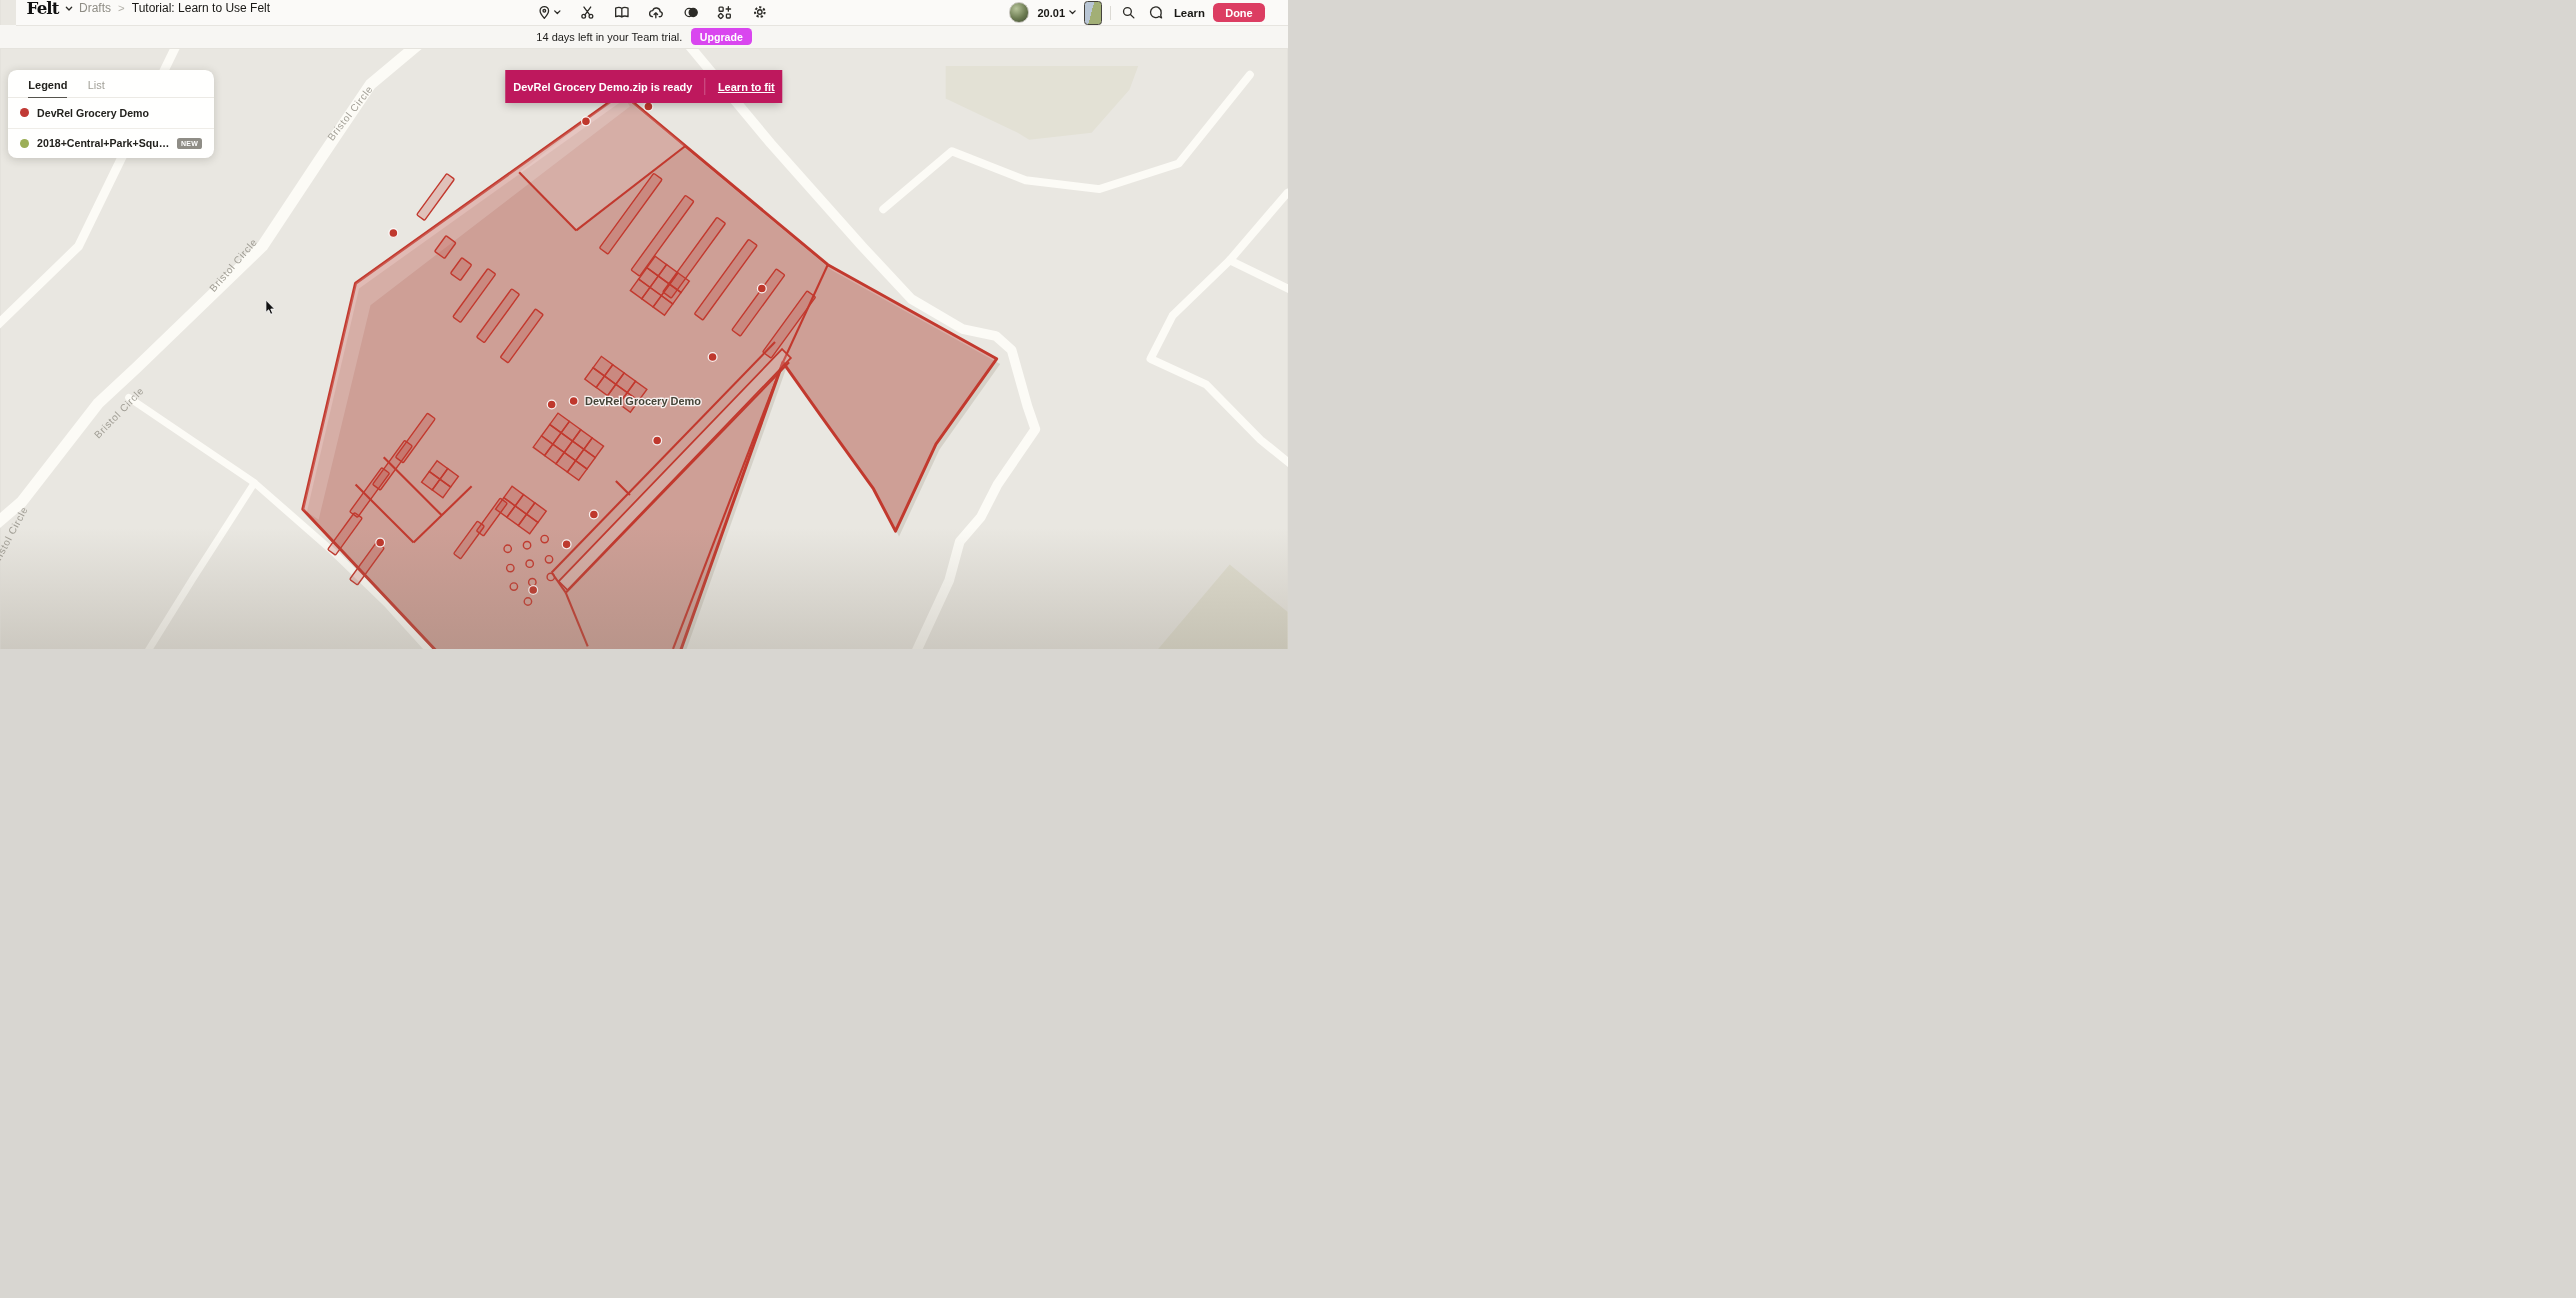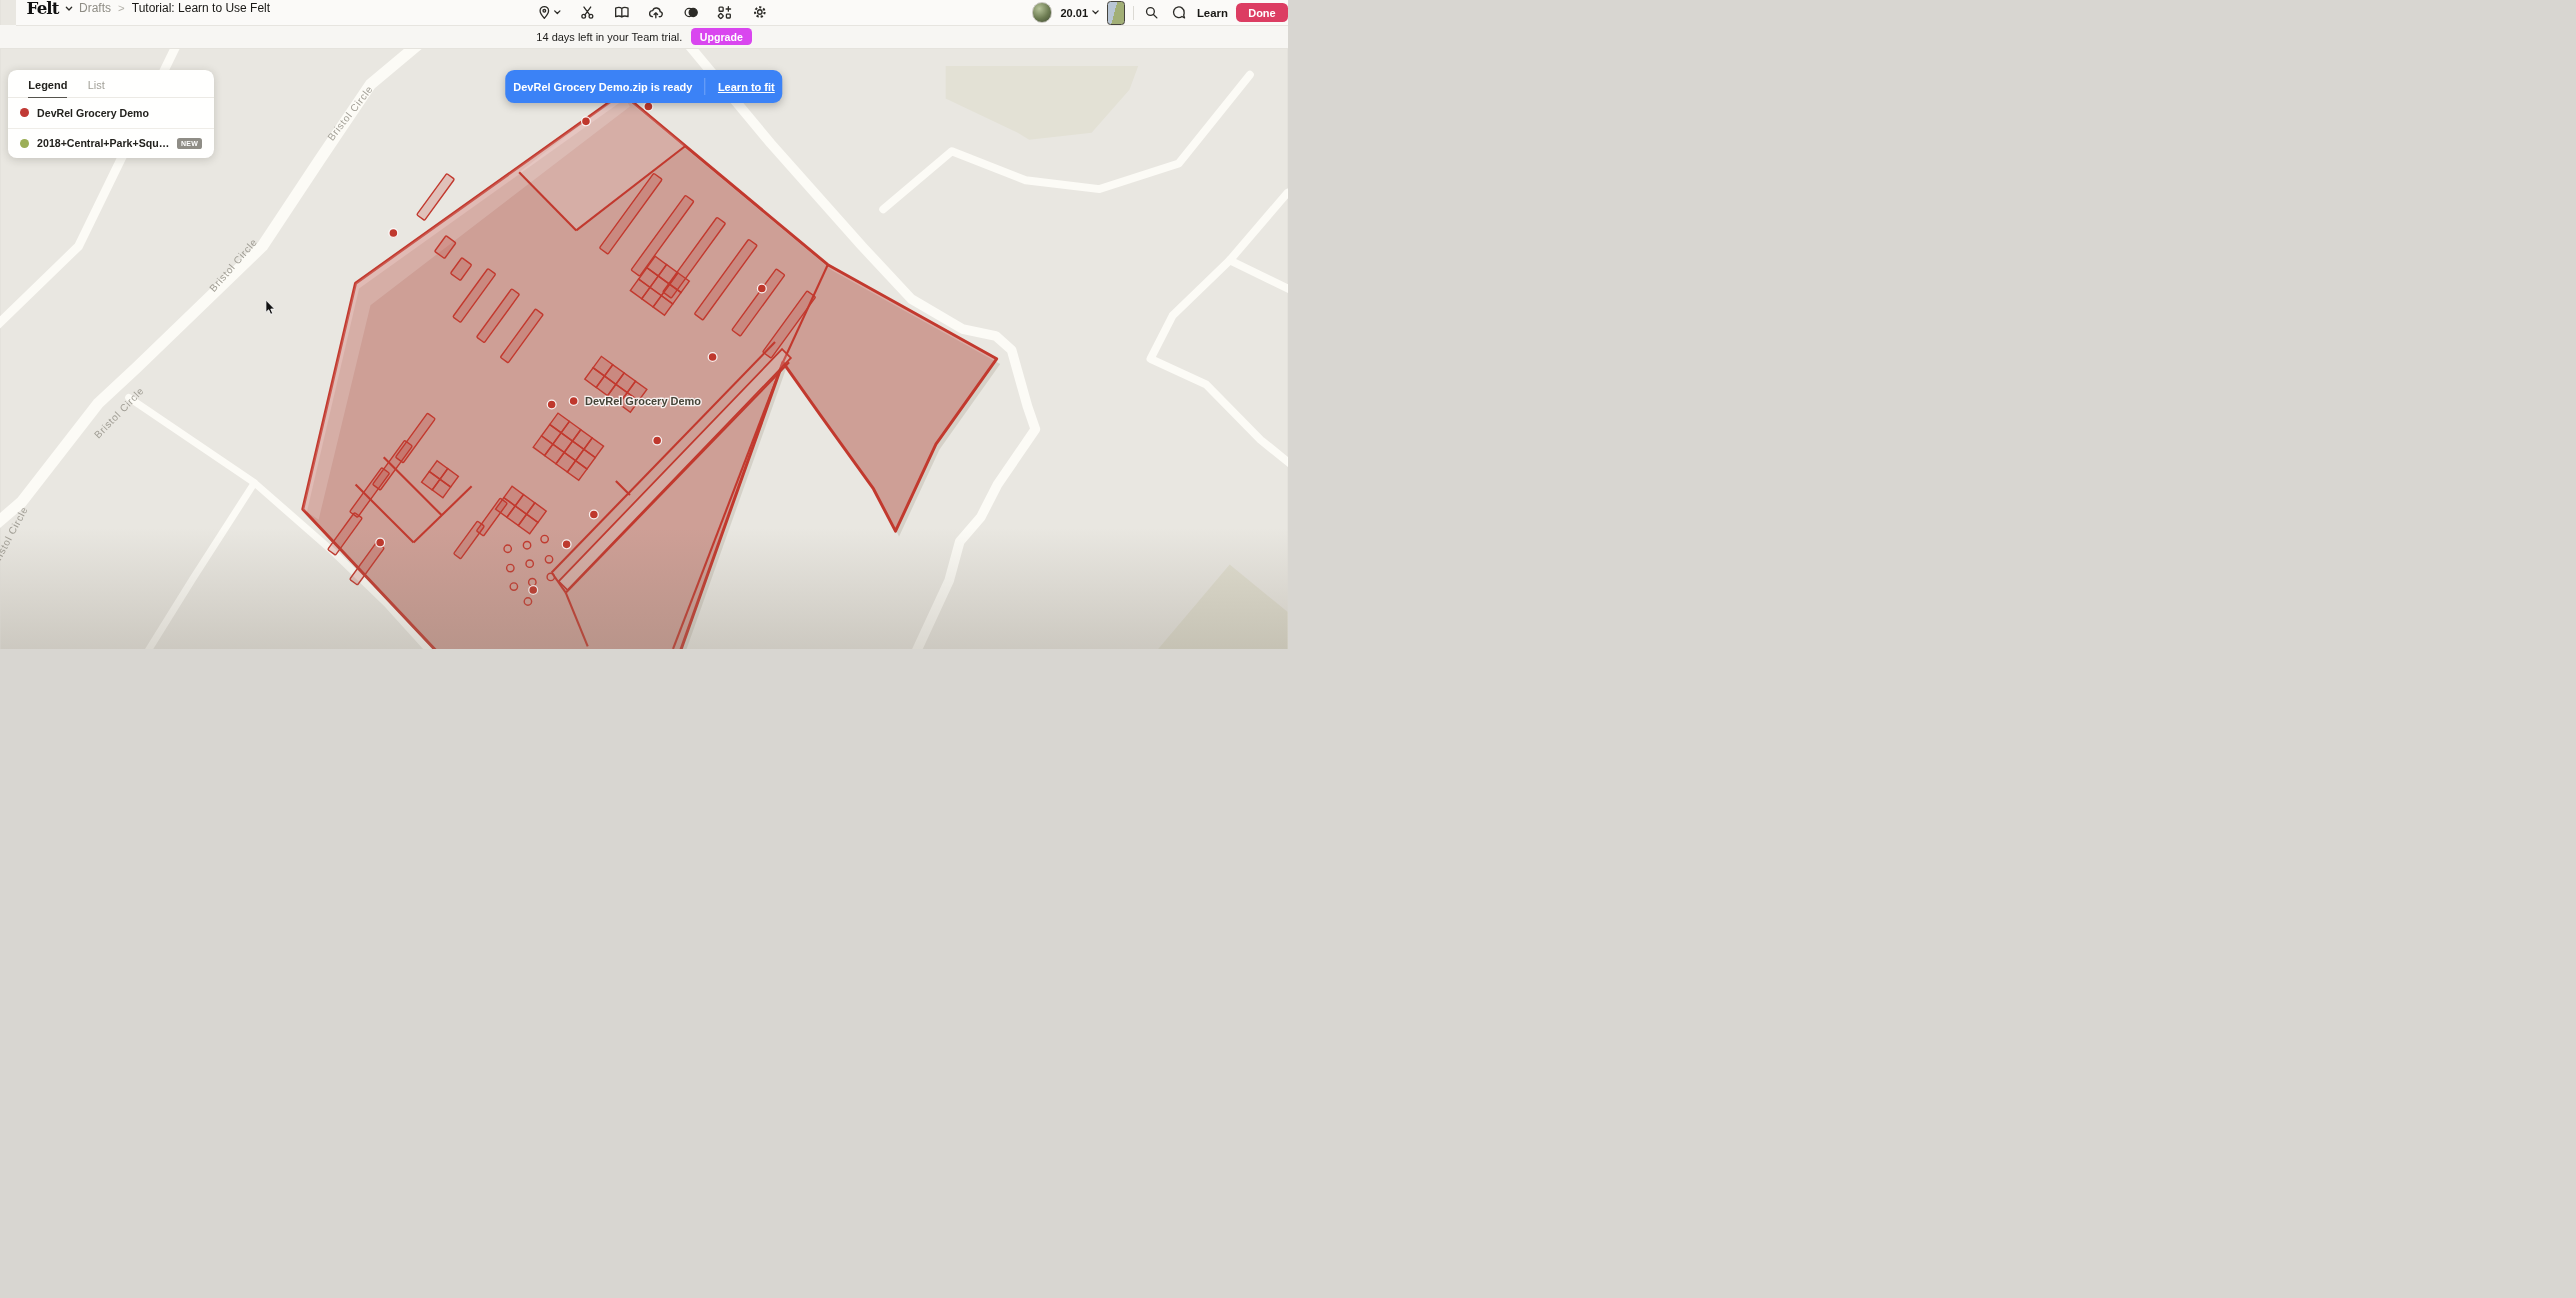--- a/index.html
+++ b/index.html
@@ -12,41 +12,41 @@
   .topbar-left{display:flex;align-items:center;gap:6.2px;padding-left:10.6px;}
   .logo{font-family:"DejaVu Serif",serif;font-weight:800;font-size:16.7px;letter-spacing:-0.9px;color:#111;line-height:1;}
   .crumb-section{font-size:12px;color:#8f8d85;}
   .crumb-sep{font-size:11.4px;color:#b3b1a9;margin:0 0.9px;}
   .crumb-title{font-size:12px;color:#191815;}
   .center-icons{position:absolute;left:50%;top:0;height:25px;transform:translateX(-50%);
                 display:flex;align-items:center;gap:15px;}
   .tool-icon{display:flex;align-items:center;justify-content:center;width:19.4px;height:19.4px;cursor:pointer;}
   .tool-icon svg{display:block;}
   .pin-group{display:flex;align-items:center;gap:2.6px;}
-  .topbar-right{position:absolute;right:0;top:0;height:25px;display:flex;align-items:center;gap:8px;padding-right:0;}
+  .topbar-right{position:absolute;right:0;top:0;height:25px;display:flex;align-items:center;gap:8px;padding-right:23px;}
   .avatar{width:18.5px;height:18.5px;border-radius:50%;
           background:radial-gradient(circle at 35% 30%,#b7c49a,#6d7c52 55%,#414c33);
           border:0.9px solid #c9c7c0;}
   .zoom-level{display:flex;align-items:center;gap:3.5px;font-size:11px;font-weight:700;color:#191815;cursor:pointer;}
   .minimap{width:16.7px;height:22px;border:1.3px solid #45433d;border-radius:3.5px;
            background:linear-gradient(105deg,#b9c6d5 42%,#a2af76 42%);}
   .vdiv{width:0.9px;height:14px;background:#dcdad4;}
   .share{font-size:11.4px;font-weight:700;color:#191815;cursor:pointer;}
   .done-btn{border:none;color:#fff;font-weight:700;font-size:11px;
             padding:3.5px 12.3px;border-radius:5.3px;cursor:pointer;font-family:Liberation Sans, sans-serif;}
   
   .trial{position:absolute;top:25px;left:0;right:0;height:23px;background:#f7f6f3;
          border-bottom:0.9px solid #e5e3dd;display:flex;align-items:center;justify-content:center;
          gap:8.8px;z-index:40;}
   .trial-msg{font-size:11px;color:#1d1c1a;}
   .upgrade-btn{border:none;color:#fff;font-weight:700;font-size:10.6px;padding:2.6px 8.8px;
                border-radius:4.4px;cursor:pointer;font-family:inherit;}
   
   .toast{position:absolute;top:70px;left:50%;transform:translateX(-50%);height:33px;
-         background:#3b82f6;border-radius:9px;display:flex;align-items:center;gap:12.3px;
+         background:#be185d;border-radius:0;display:flex;align-items:center;gap:12.3px;
          padding:0 8px;z-index:60;box-shadow:0 2.6px 8.8px rgba(0,0,0,.25);}
   .toast-msg{color:#fff;font-size:11px;font-weight:700;white-space:nowrap;}
   .toast-div{width:0.9px;height:17.6px;background:rgba(255,255,255,.28);}
   .toast-action{color:#fff;font-size:11px;font-weight:700;text-decoration:underline;cursor:pointer;white-space:nowrap;}
   
   .legend{position:absolute;top:70px;left:8px;width:206px;background:#fffffe;border-radius:8.8px;
           box-shadow:0 1.8px 8.8px rgba(40,38,30,.18);z-index:55;}
   .legend-tabs{display:flex;gap:12.3px;padding:8.8px 12.3px 0 12.3px;border-bottom:0.9px solid #eceae5;}
   .legend-tab{font-size:11px;padding-bottom:6.2px;cursor:pointer;margin-left:8px;}
   .legend-tab.active{color:#23221e;font-weight:700;border-bottom:1.8px solid #55534c;margin-bottom:-0.9px;}

